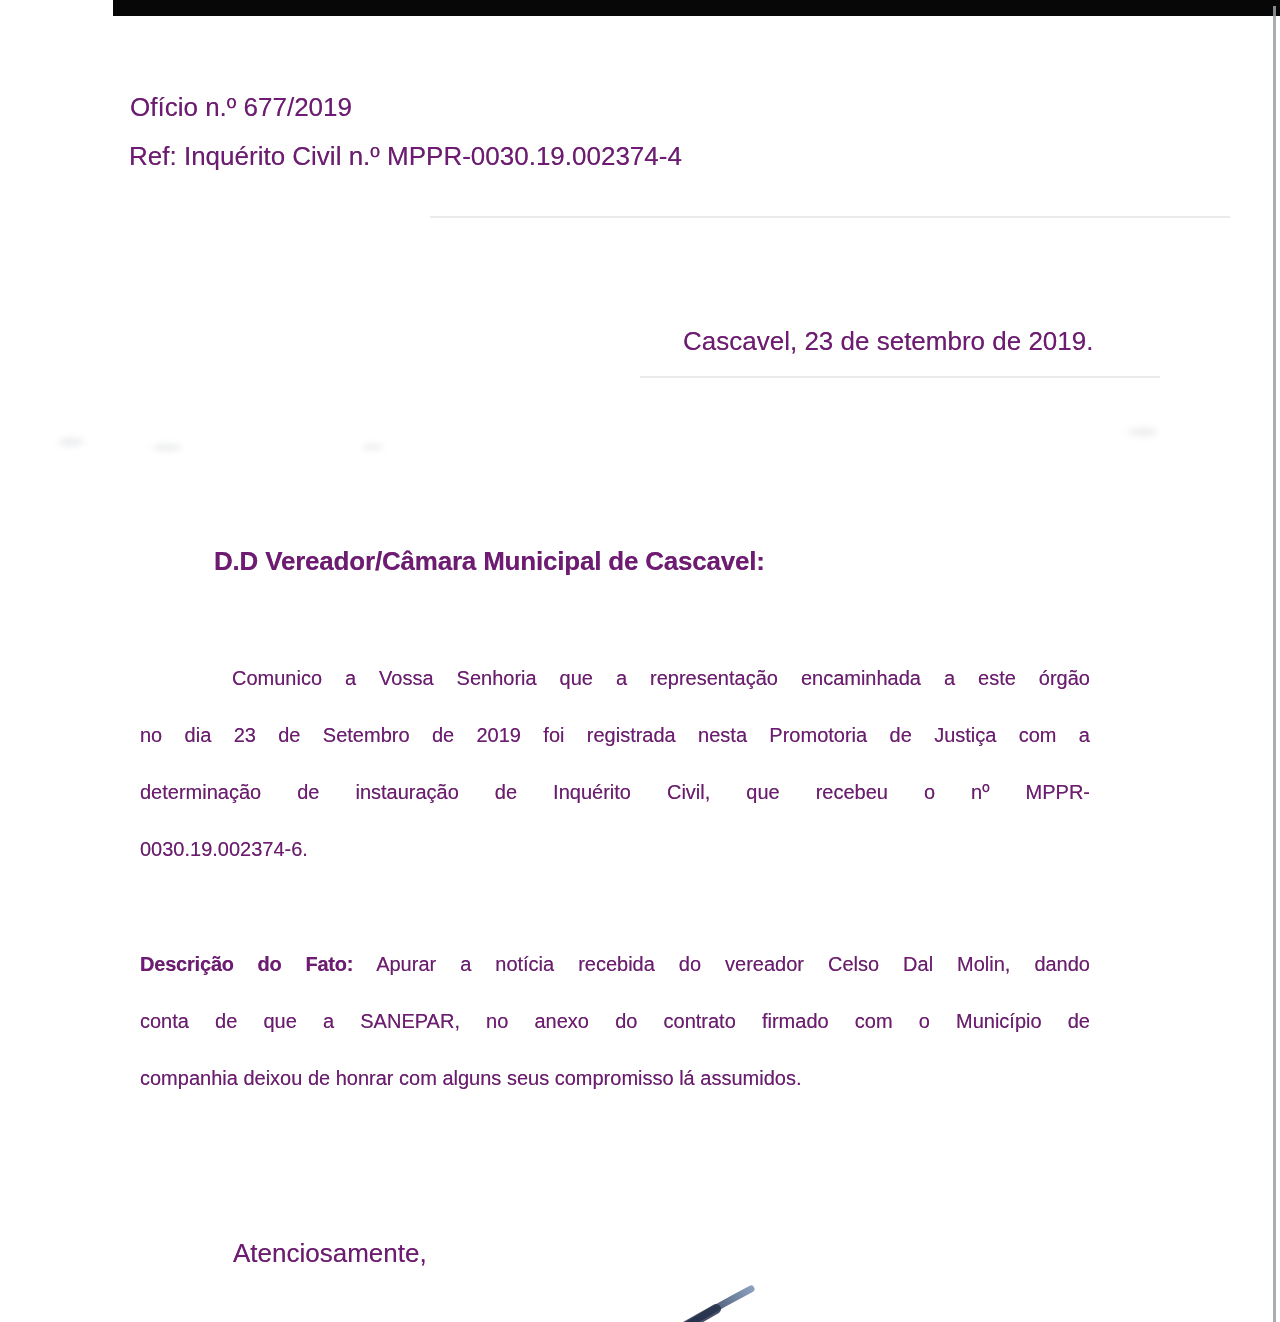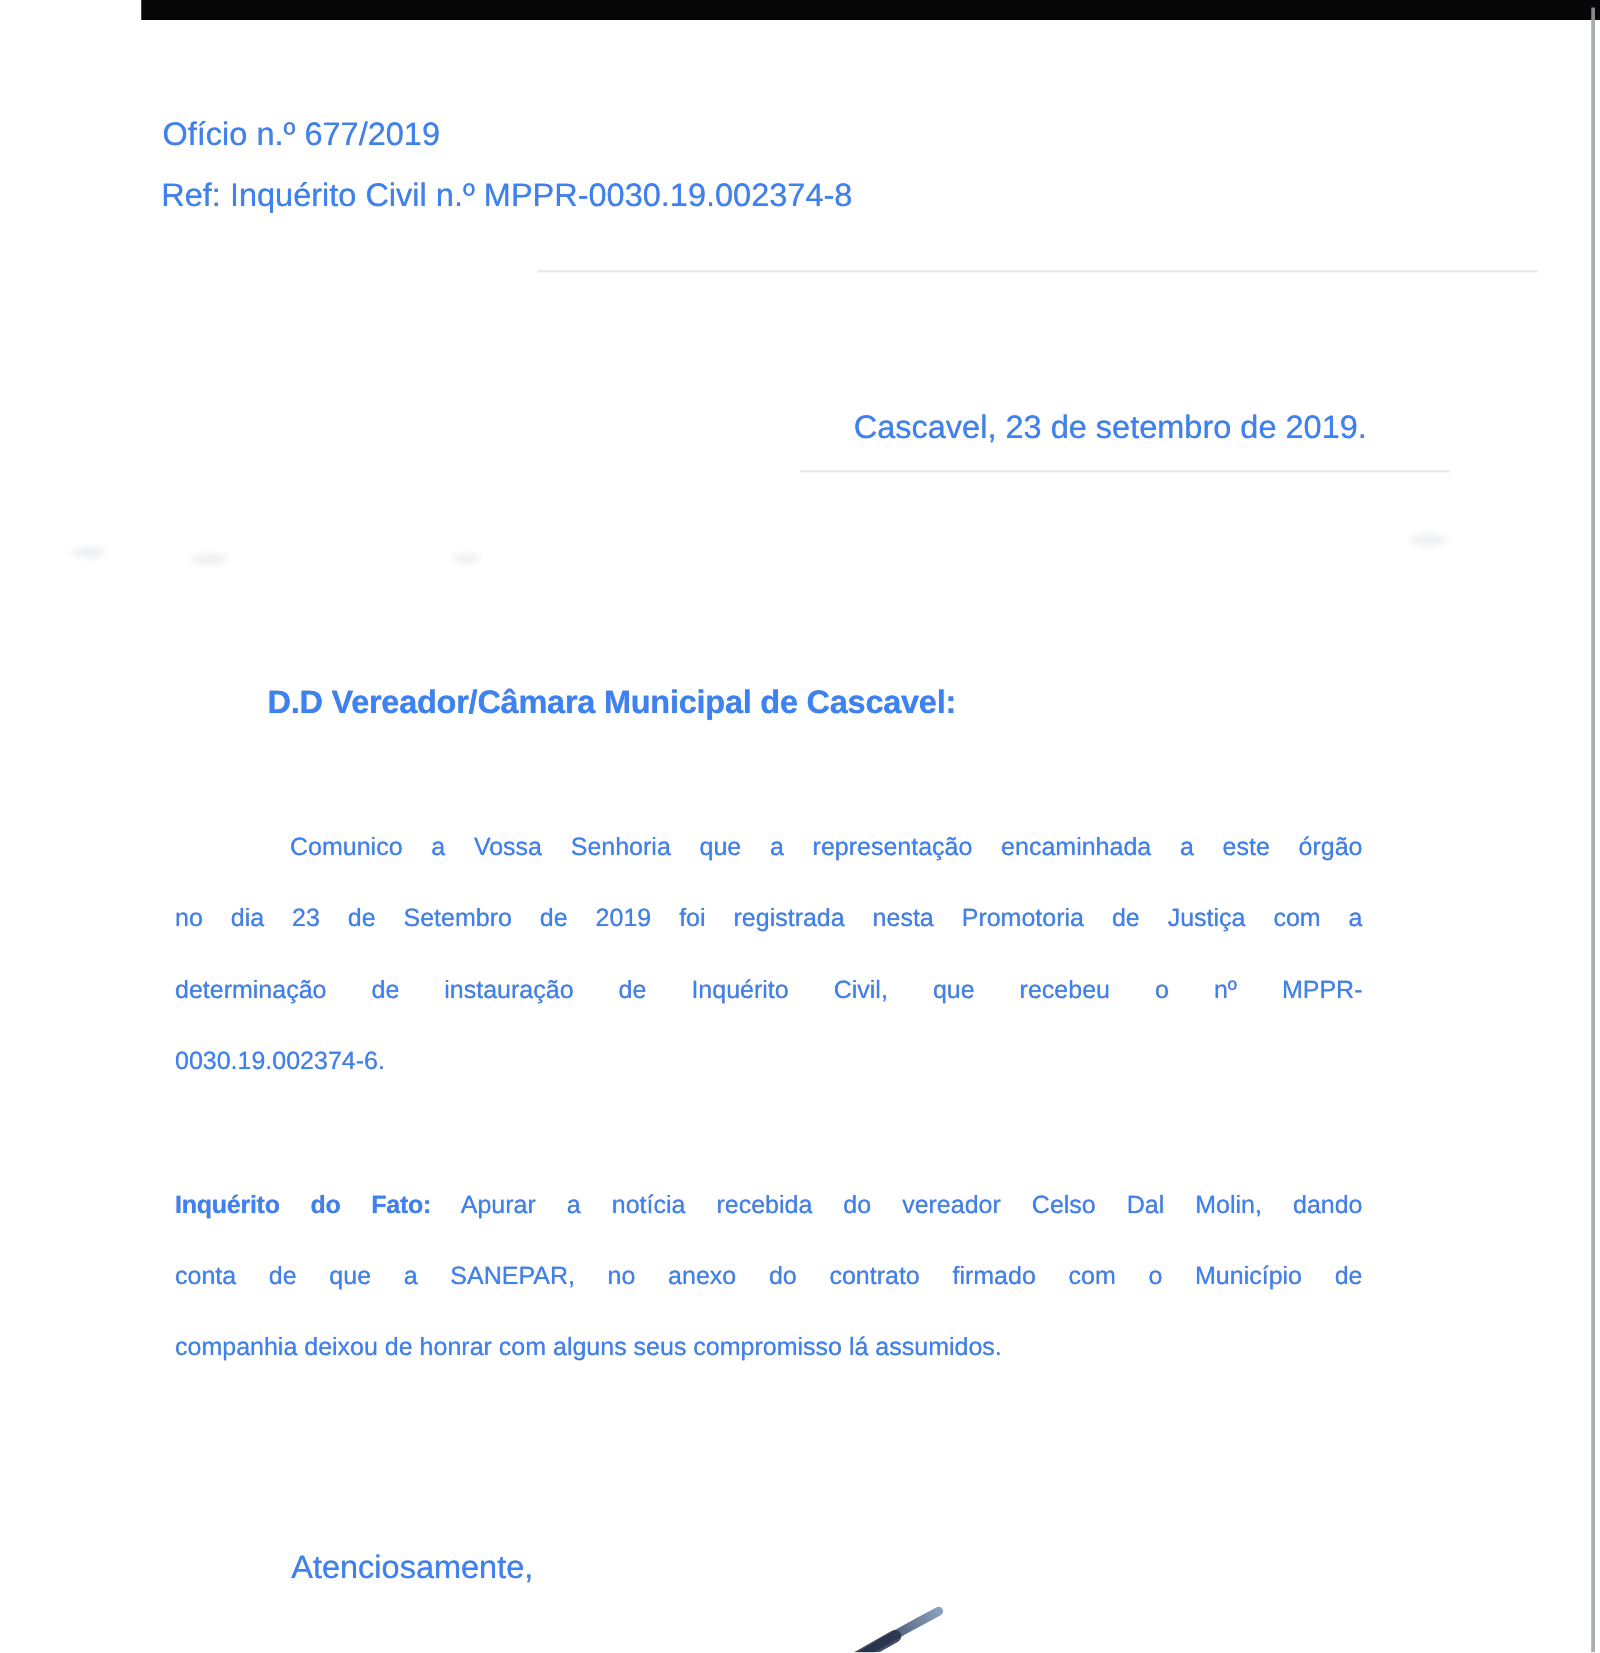--- a/index.html
+++ b/index.html
@@ -7,21 +7,21 @@
     position: relative;
     width: 1280px;
     height: 1322px;
     background: #ffffff;
     overflow: hidden;
     font-family: "Liberation Sans", sans-serif;
   }
   .text-layer {
     position: absolute;
     inset: 0;
-    color: #3b82f6;
+    color: #701a75;
     filter: blur(0.3px);
     text-shadow: 0 0 0.6px rgba(25,25,25,0.55);
   }
   .abs { position: absolute; }
   .fs { font-size: 26px; }
   .bold { font-weight: 700; letter-spacing: -0.2px; }
 
   
   .para { position: absolute; width: 950px; }
   .pline {
@@ -69,35 +69,35 @@
   <div class="streak" style="left:430px; top:216px; width:800px;"></div>
   <div class="streak" style="left:640px; top:376px; width:520px;"></div>
   <div class="smudge" style="left:58px;  top:438px; width:26px; height:8px;"></div>
   <div class="smudge" style="left:152px; top:444px; width:30px; height:7px;"></div>
   <div class="smudge" style="left:362px; top:444px; width:22px; height:6px;"></div>
   <div class="smudge" style="left:1128px; top:428px; width:30px; height:8px;"></div>
 
   <div class="text-layer">
 
     <div class="abs fs" style="left:130px; top:92px;">Ofício n.º 677/2019</div>
-    <div class="abs fs" style="left:129px; top:141px;">Ref: Inquérito Civil n.º MPPR-0030.19.002374-8</div>
+    <div class="abs fs" style="left:129px; top:141px;">Ref: Inquérito Civil n.º MPPR-0030.19.002374-4</div>
 
     <div class="abs fs" style="left:683px; top:326px;">Cascavel, 23 de setembro de 2019.</div>
 
     <div class="abs fs bold" style="left:214px; top:546px;">D.D Vereador/Câmara Municipal de Cascavel:</div>
 
     <div class="para" style="left:140px; top:650px;">
       <div class="pline jline indent">Comunico a Vossa Senhoria que a representação encaminhada a este órgão</div>
       <div class="pline jline">no dia 23 de Setembro de 2019 foi registrada nesta Promotoria de Justiça com a</div>
       <div class="pline jline">determinação de instauração de Inquérito Civil, que recebeu o nº MPPR-</div>
       <div class="pline lline">0030.19.002374-6.</div>
     </div>
 
     <div class="para" style="left:140px; top:936px;">
-      <div class="pline jline"><span class="bold">Inquérito do Fato:</span> <span>Apurar a notícia recebida do vereador Celso Dal Molin, dando</span></div>
+      <div class="pline jline"><span class="bold">Descrição do Fato:</span> <span>Apurar a notícia recebida do vereador Celso Dal Molin, dando</span></div>
       <div class="pline jline">conta de que a SANEPAR, no anexo do contrato firmado com o Município de</div>
       <div class="pline lline">companhia deixou de honrar com alguns seus compromisso lá assumidos.</div>
     </div>
 
     <div class="abs fs" style="left:233px; top:1238px;">Atenciosamente,</div>
 
   </div>
 
   <svg class="sig-svg" viewBox="0 0 1280 1322" xmlns="http://www.w3.org/2000/svg" aria-hidden="true">
     <defs>

